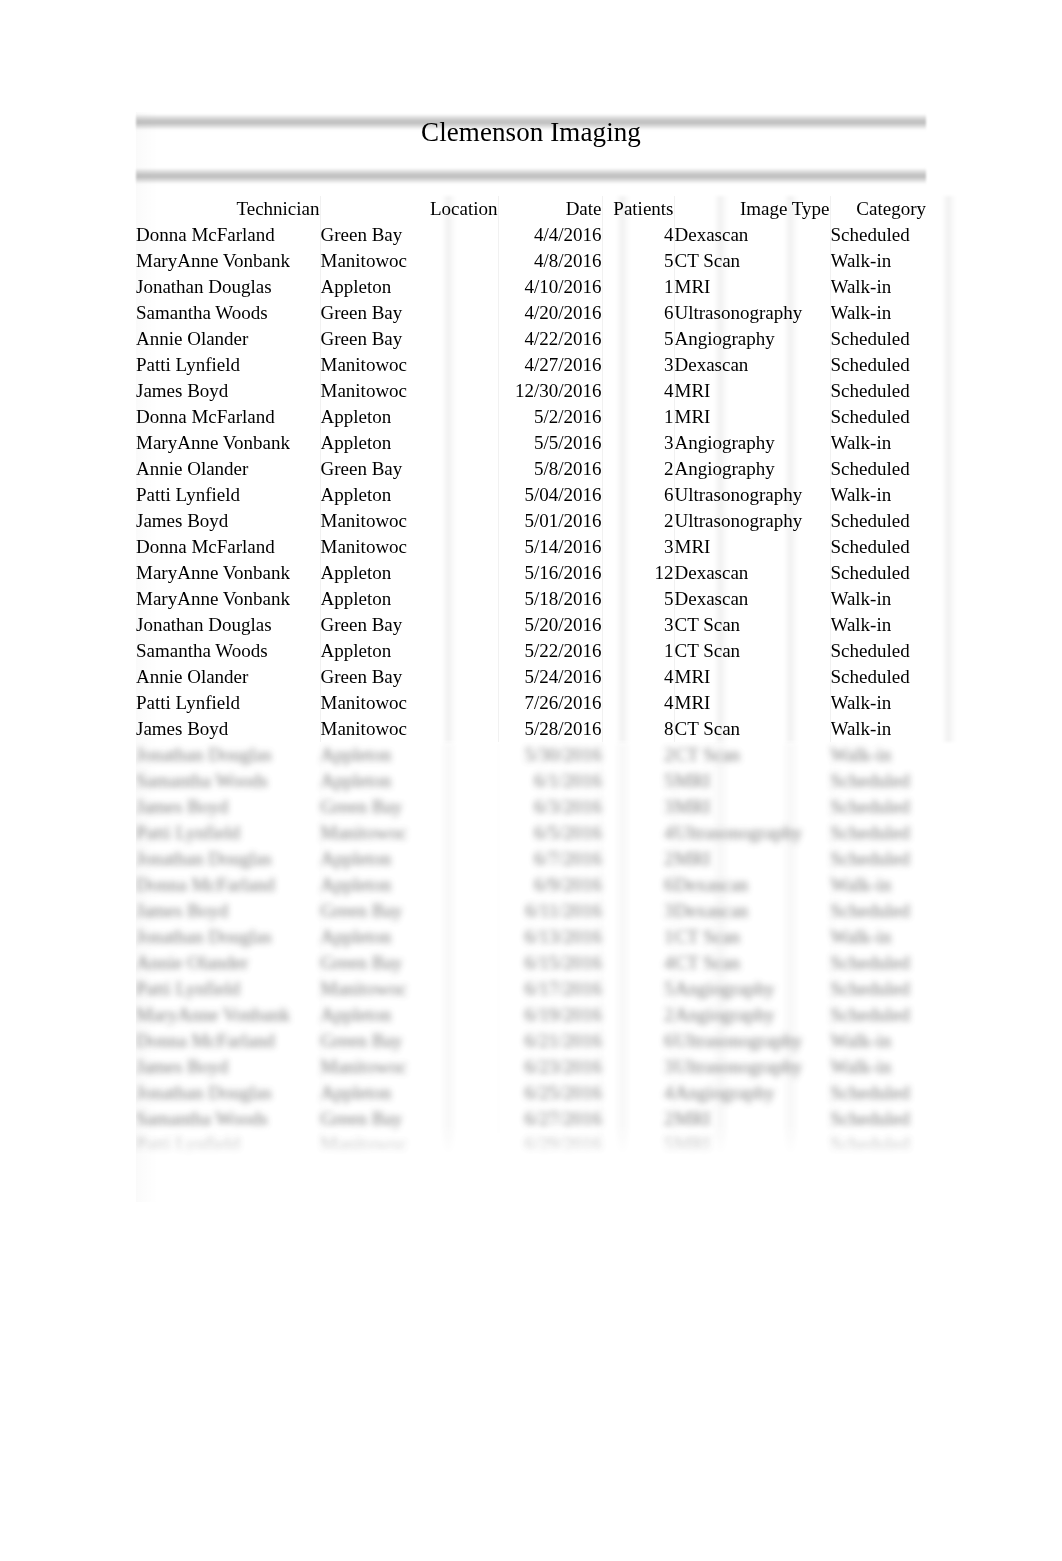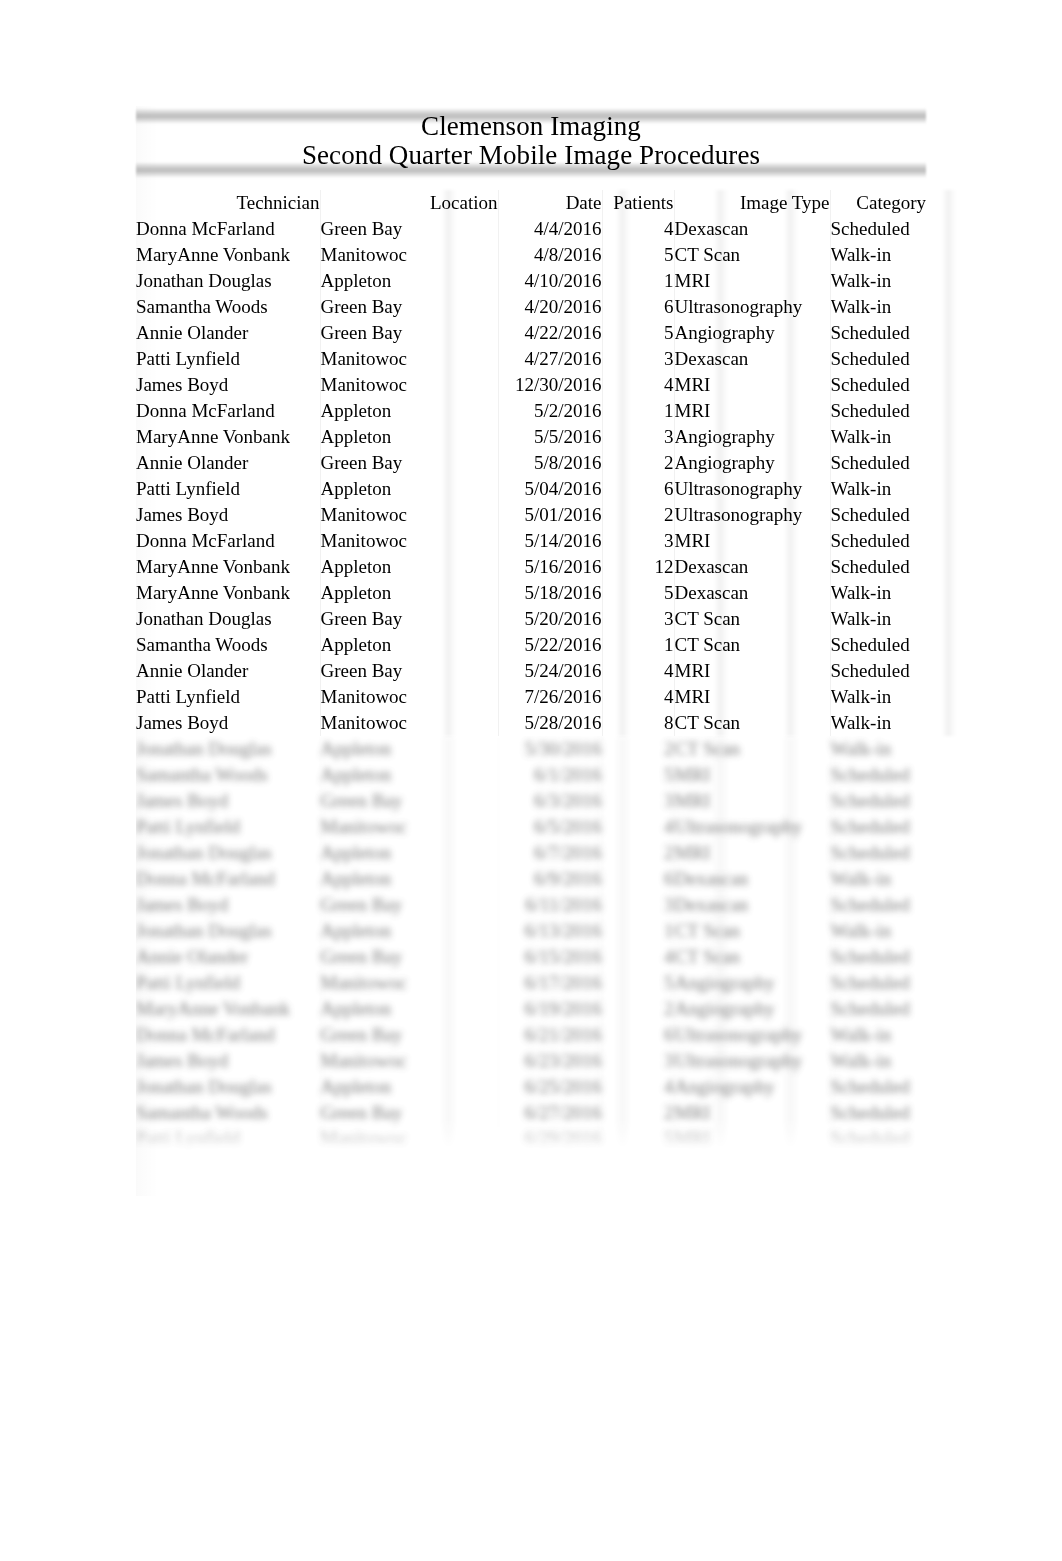--- a/index.html
+++ b/index.html
@@ -14,21 +14,21 @@
     position: relative;
     font-family: "Liberation Serif", "DejaVu Serif", serif;
     color: #000000;
     overflow: hidden;
   }
 
   
   #sheet {
     position: absolute;
     left: 136px;
-    top: 106px;
+    top: 112px;
     width: 790px;
     height: 1090px;
   }
 
   
   .title-block {
     position: relative;
     height: 84px;
   }
   .band {
@@ -150,21 +150,20 @@
 
 <div id="sheet">
 
   <div class="sheet-wash"></div>
 
   <div class="title-block">
     <div class="band band-top"></div>
     <div class="band band-bottom"></div>
     <div class="title-lines">
       <div class="title-main">Clemenson Imaging</div>
-      <div class="title-sub">Second Quarter Mobile Image Procedures</div>
     </div>
   </div>
 
   <div class="shade-wrap">
     <div class="colshade" style="left:306px;"></div>
     <div class="colshade" style="left:480px;"></div>
     <div class="colshade" style="left:578px;"></div>
     <div class="colshade" style="left:648px;"></div>
     <div class="colshade" style="left:806px;"></div>
 

